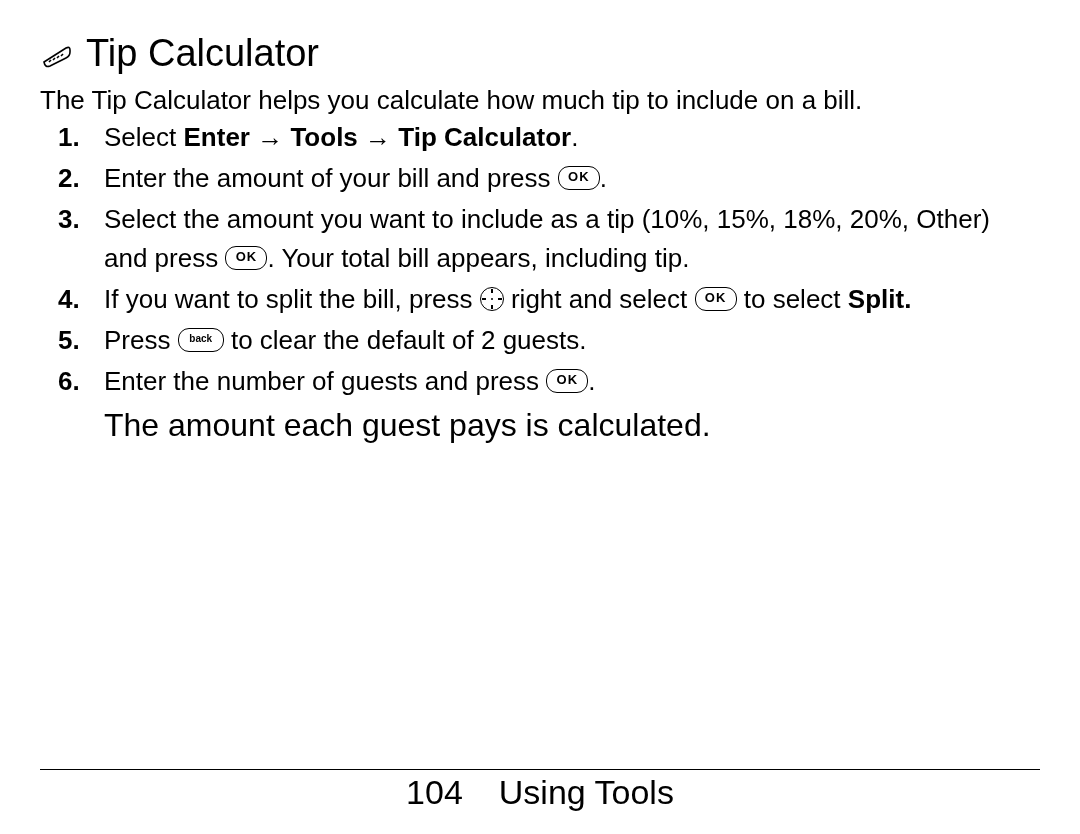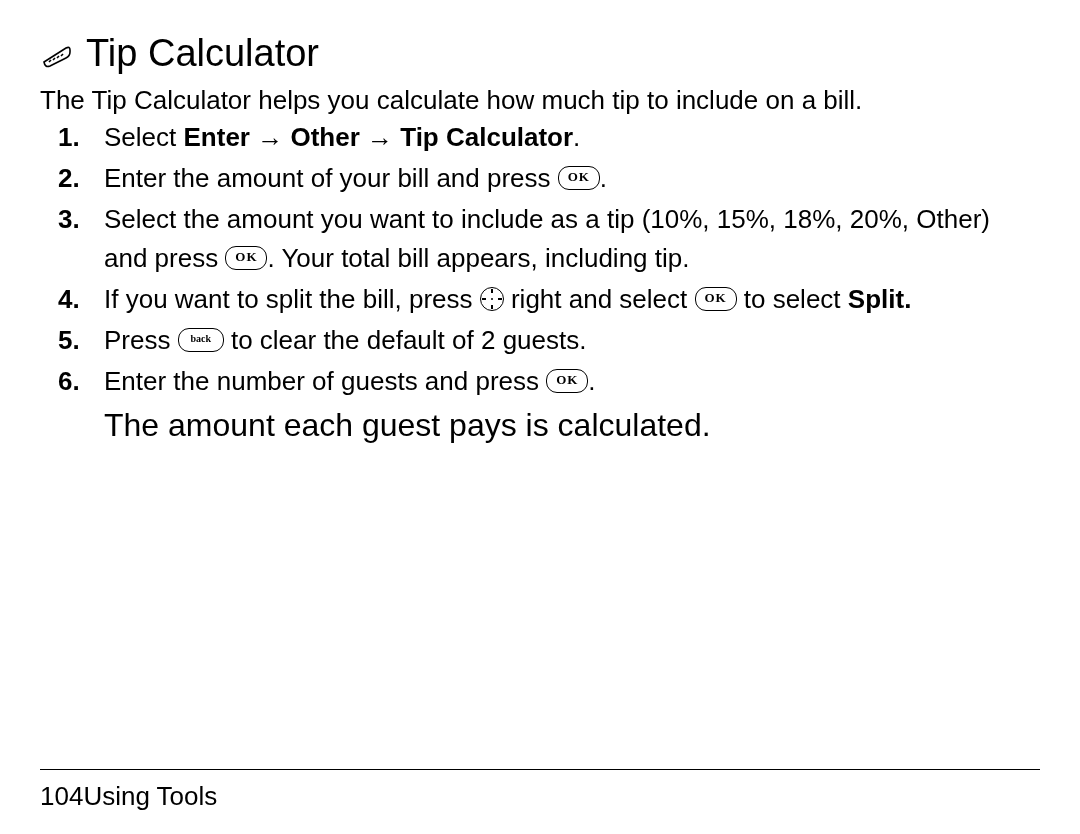--- a/index.html
+++ b/index.html
@@ -57,21 +57,20 @@
     left: 0;
     top: 0;
   }
   .bold { font-weight: bold; }
   .arrow { font-family: Arial, sans-serif; }
   .btn-ok, .btn-back, .btn-nav {
     display: inline-block;
     vertical-align: middle;
     position: relative;
     top: -2px;
-    font-family: Liberation Serif, serif;
   }
   .btn-ok {
     width: 40px;
     height: 22px;
     border: 1.5px solid #000;
     border-radius: 11px;
     font-size: 13px;
     font-weight: bold;
     text-align: center;
     line-height: 20px;
@@ -116,23 +115,24 @@
     display: block;
     font-size: 32px;
     line-height: 1.5;
   }
   .footer {
     position: absolute;
     bottom: 22px;
     left: 40px;
     right: 40px;
     display: flex;
-    justify-content: flex-start;
-    font-size: 26px;
+    justify-content: center;
+    font-size: 34px;
     border-top: 0;
+    gap: 36px;
   }
   .footer-rule {
     position: absolute;
     bottom: 64px;
     left: 40px;
     right: 40px;
     border-top: 1.5px solid #000;
   }
 </style>
 </head>
@@ -153,21 +153,21 @@
       </svg>
     </span>
     <span class="heading-text">Tip Calculator</span>
   </div>
 
   <div class="intro">The Tip Calculator helps you calculate how much tip to include on a bill.</div>
 
   <ol class="steps">
 
     <li>
-      <span>Select </span><span class="bold">Enter</span><span class="bold arrow"> → </span><span class="bold">Other</span><span class="bold arrow"> → </span><span class="bold">Tip Calculator</span><span>.</span>
+      <span>Select </span><span class="bold">Enter</span><span class="bold arrow"> → </span><span class="bold">Tools</span><span class="bold arrow"> → </span><span class="bold">Tip Calculator</span><span>.</span>
     </li>
 
     <li>
       <span>Enter the amount of your bill and press </span><span class="btn-ok">OK</span><span>.</span>
     </li>
 
     <li>
       <span>Select the amount you want to include as a tip (10%, 15%, 18%, 20%, Other) and press </span><span class="btn-ok">OK</span><span>. Your total bill appears, including tip.</span>
     </li>
 

